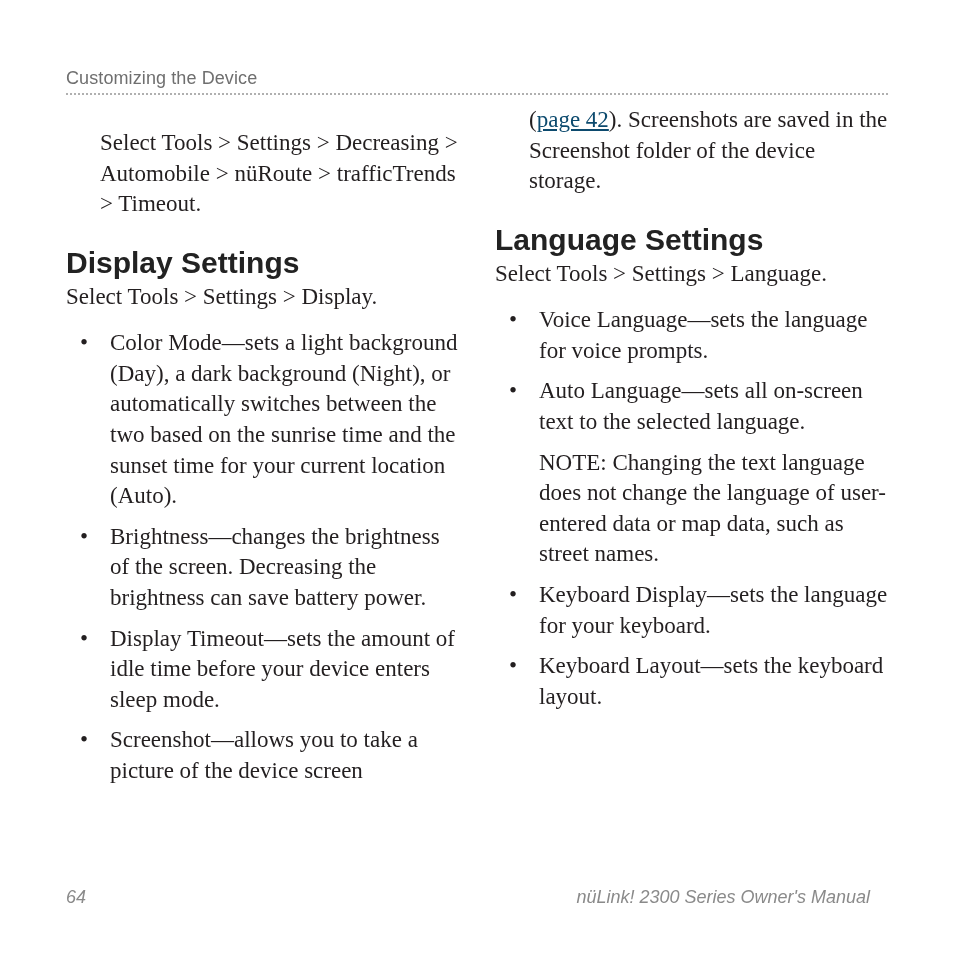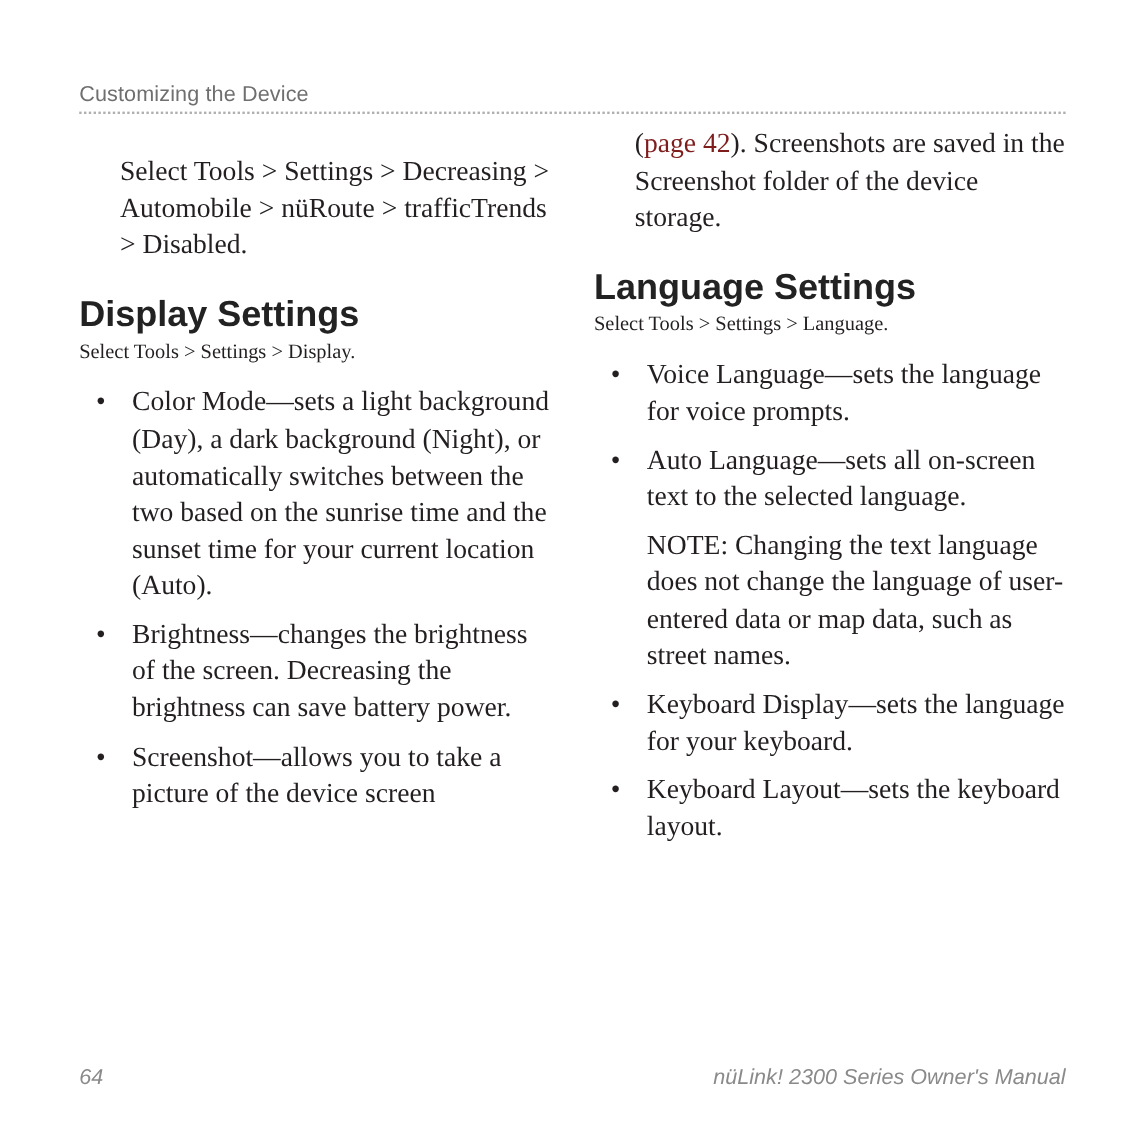--- a/index.html
+++ b/index.html
@@ -47,21 +47,21 @@
   }
   h2.section {
     font-family: Arial, Helvetica, sans-serif;
     font-weight: bold;
     font-size: 30px;
     margin: 26px 0 2px 0;
     color: #222;
     letter-spacing: 0px;
   }
   .subhead {
-    font-size: 17px;
+    font-size: 23px;
     margin: 0 0 16px 0;
     line-height: 1.33;
   }
   ul.bullets {
     list-style: none;
     padding: 0;
     margin: 0;
   }
   ul.bullets > li {
     position: relative;
@@ -71,31 +71,31 @@
     margin-bottom: 10px;
   }
   ul.bullets > li::before {
     content: "•";
     position: absolute;
     left: 14px;
     top: 0;
     font-size: 23px;
   }
   .b { font-weight: normal; }
-  .link { color: #7f1d1d; }
+  .link { color: #0c4a6e; text-decoration: underline; }
   .note-block {
     padding-left: 44px;
     font-size: 23px;
     line-height: 1.33;
     margin: 3px 0 10px 0;
   }
   .footer {
     position: absolute;
     left: 66px;
-    right: 66px;
+    right: 84px;
     bottom: 46px;
     display: flex;
     justify-content: space-between;
     font-style: italic;
     font-family: Arial, Helvetica, sans-serif;
     font-size: 18px;
     color: #8a8a8a;
   }
 </style>
 </head>
@@ -103,28 +103,29 @@
 
 <div class="page">
 
   <div class="running-head">Customizing the Device</div>
   <hr class="dotted-rule">
 
   <div class="columns">
 
     <div class="col">
 
-      <p class="body-text indent">Select <span class="b">Tools</span> &gt; <span class="b">Settings</span> &gt; <span class="b">Decreasing</span> &gt; <span class="b">Automobile</span> &gt; <span class="b">nüRoute</span> &gt; <span class="b">trafficTrends</span> &gt; <span class="b">Disabled</span>.</p>
+      <p class="body-text indent">Select <span class="b">Tools</span> &gt; <span class="b">Settings</span> &gt; <span class="b">Decreasing</span> &gt; <span class="b">Automobile</span> &gt; <span class="b">nüRoute</span> &gt; <span class="b">trafficTrends</span> &gt; <span class="b">Timeout</span>.</p>
 
       <h2 class="section">Display Settings</h2>
       <p class="subhead">Select <span class="b">Tools</span> &gt; <span class="b">Settings</span> &gt; <span class="b">Display</span>.</p>
 
       <ul class="bullets">
           <li><span class="b">Color Mode</span>—sets a light background (<span class="b">Day</span>), a dark background (<span class="b">Night</span>), or automatically switches between the two based on the sunrise time and the sunset time for your current location (<span class="b">Auto</span>).</li>
           <li><span class="b">Brightness</span>—changes the brightness of the screen. Decreasing the brightness can save battery power.</li>
+          <li><span class="b">Display Timeout</span>—sets the amount of idle time before your device enters sleep mode.</li>
           <li><span class="b">Screenshot</span>—allows you to take a picture of the device screen</li>
         </ul>
 
     </div>
 
     <div class="col">
 
       <p class="body-text indent" style="margin-top:0">(<span class="link">page 42</span>). Screenshots are saved in the <span class="b">Screenshot</span> folder of the device storage.</p>
 
       <h2 class="section">Language Settings</h2>

